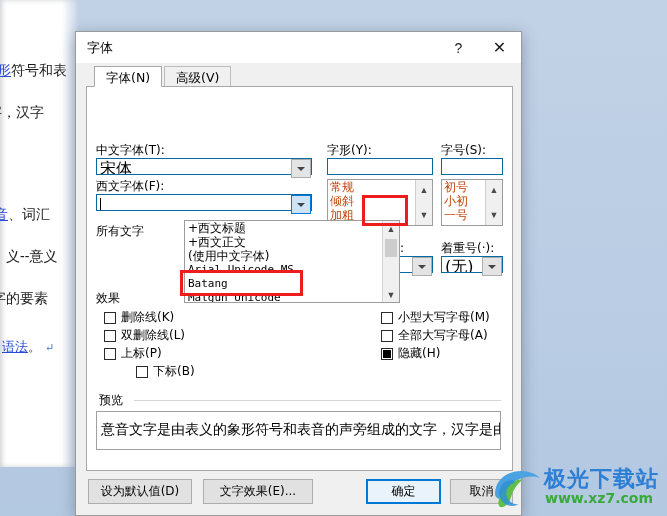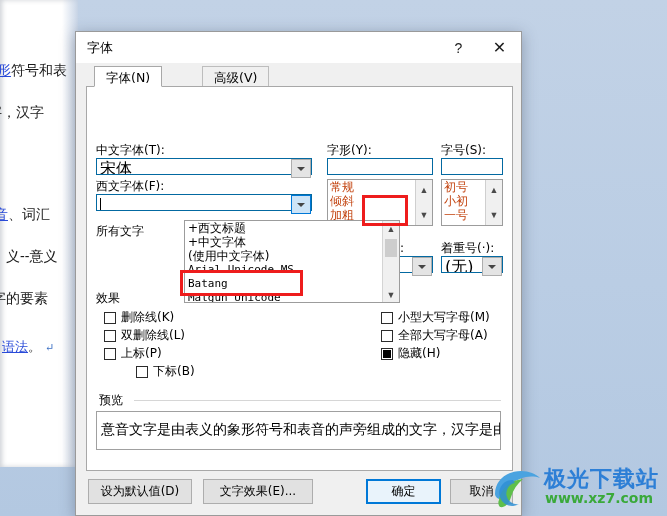--- a/index.html
+++ b/index.html
@@ -129,21 +129,20 @@
     background: #ffffff;
     border: 1px solid #a8a8a8;
     border-bottom: 1px solid #ffffff;
     z-index: 3;
   }
   #tab-advanced {
     left: 88px;
     background: #f0f0f0;
     border: 1px solid #bdbdbd;
     border-bottom: 1px solid #a8a8a8;
-    margin-left: 38px;
   }
 
   
   #tab-body {
     position: absolute;
     left: 10px;
     top: 54px;
     width: 427px;
     height: 385px;
     background: #ffffff;
@@ -506,21 +505,21 @@
   </div>
 
   <div class="textbox" style="left:365px; top:224px; width:62px;">(无)</div>
   <div class="combo-arrow" style="left:406px; top:225px;">
     <span class="arrow-glyph"></span>
   </div>
 
   <div id="western-dropdown">
     <div class="dd-items">
       <div class="dd-item">+西文标题</div>
-      <div class="dd-item">+中文字体</div>
+      <div class="dd-item">+西文正文</div>
       <div class="dd-item">(使用中文字体)</div>
       <div class="dd-item latin">Arial Unicode MS</div>
       <div class="dd-item latin">Batang</div>
       <div class="dd-item latin">Malgun Unicode</div>
     </div>
     <div id="dd-scrollbar">
       <div class="up">▲</div>
       <div id="dd-thumb"></div>
       <div class="dn">▼</div>
     </div>

